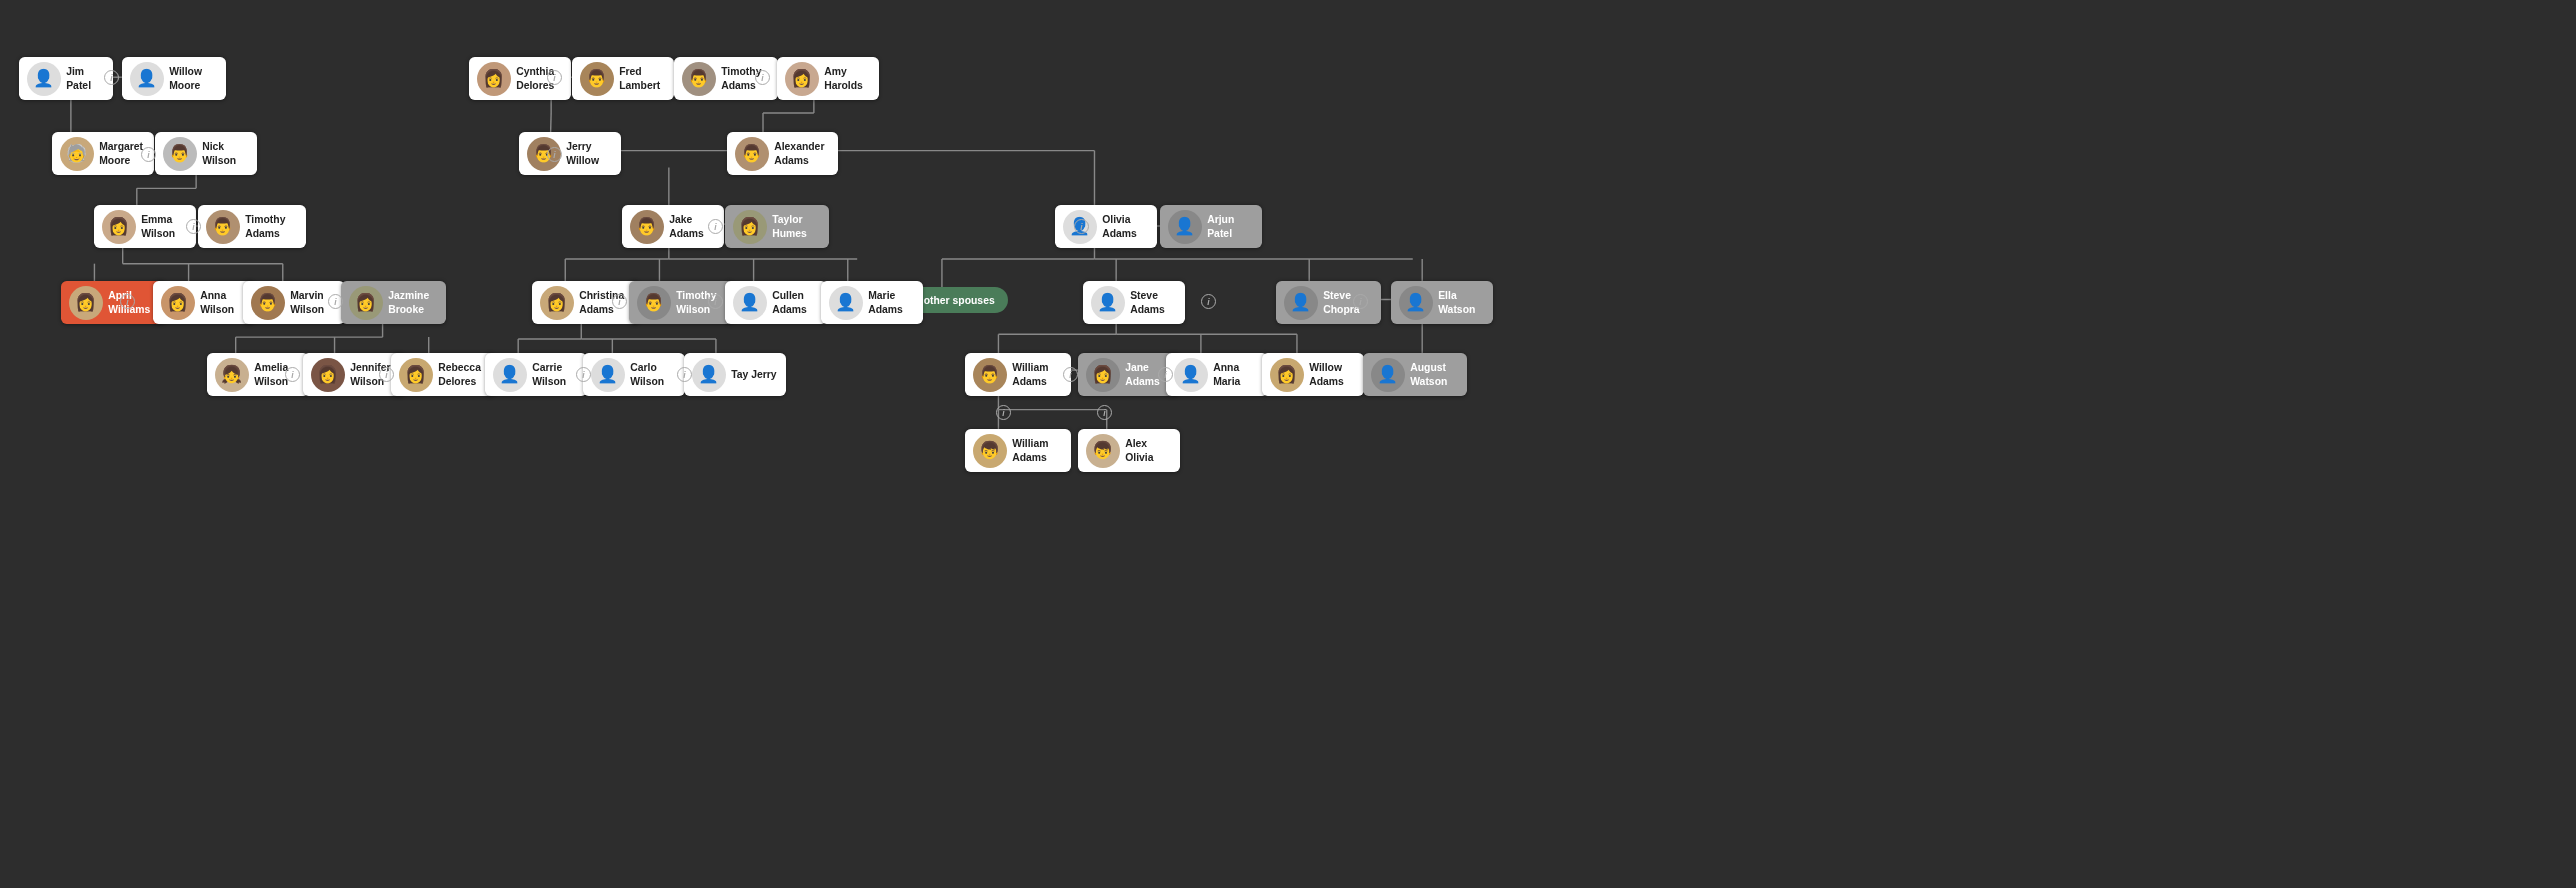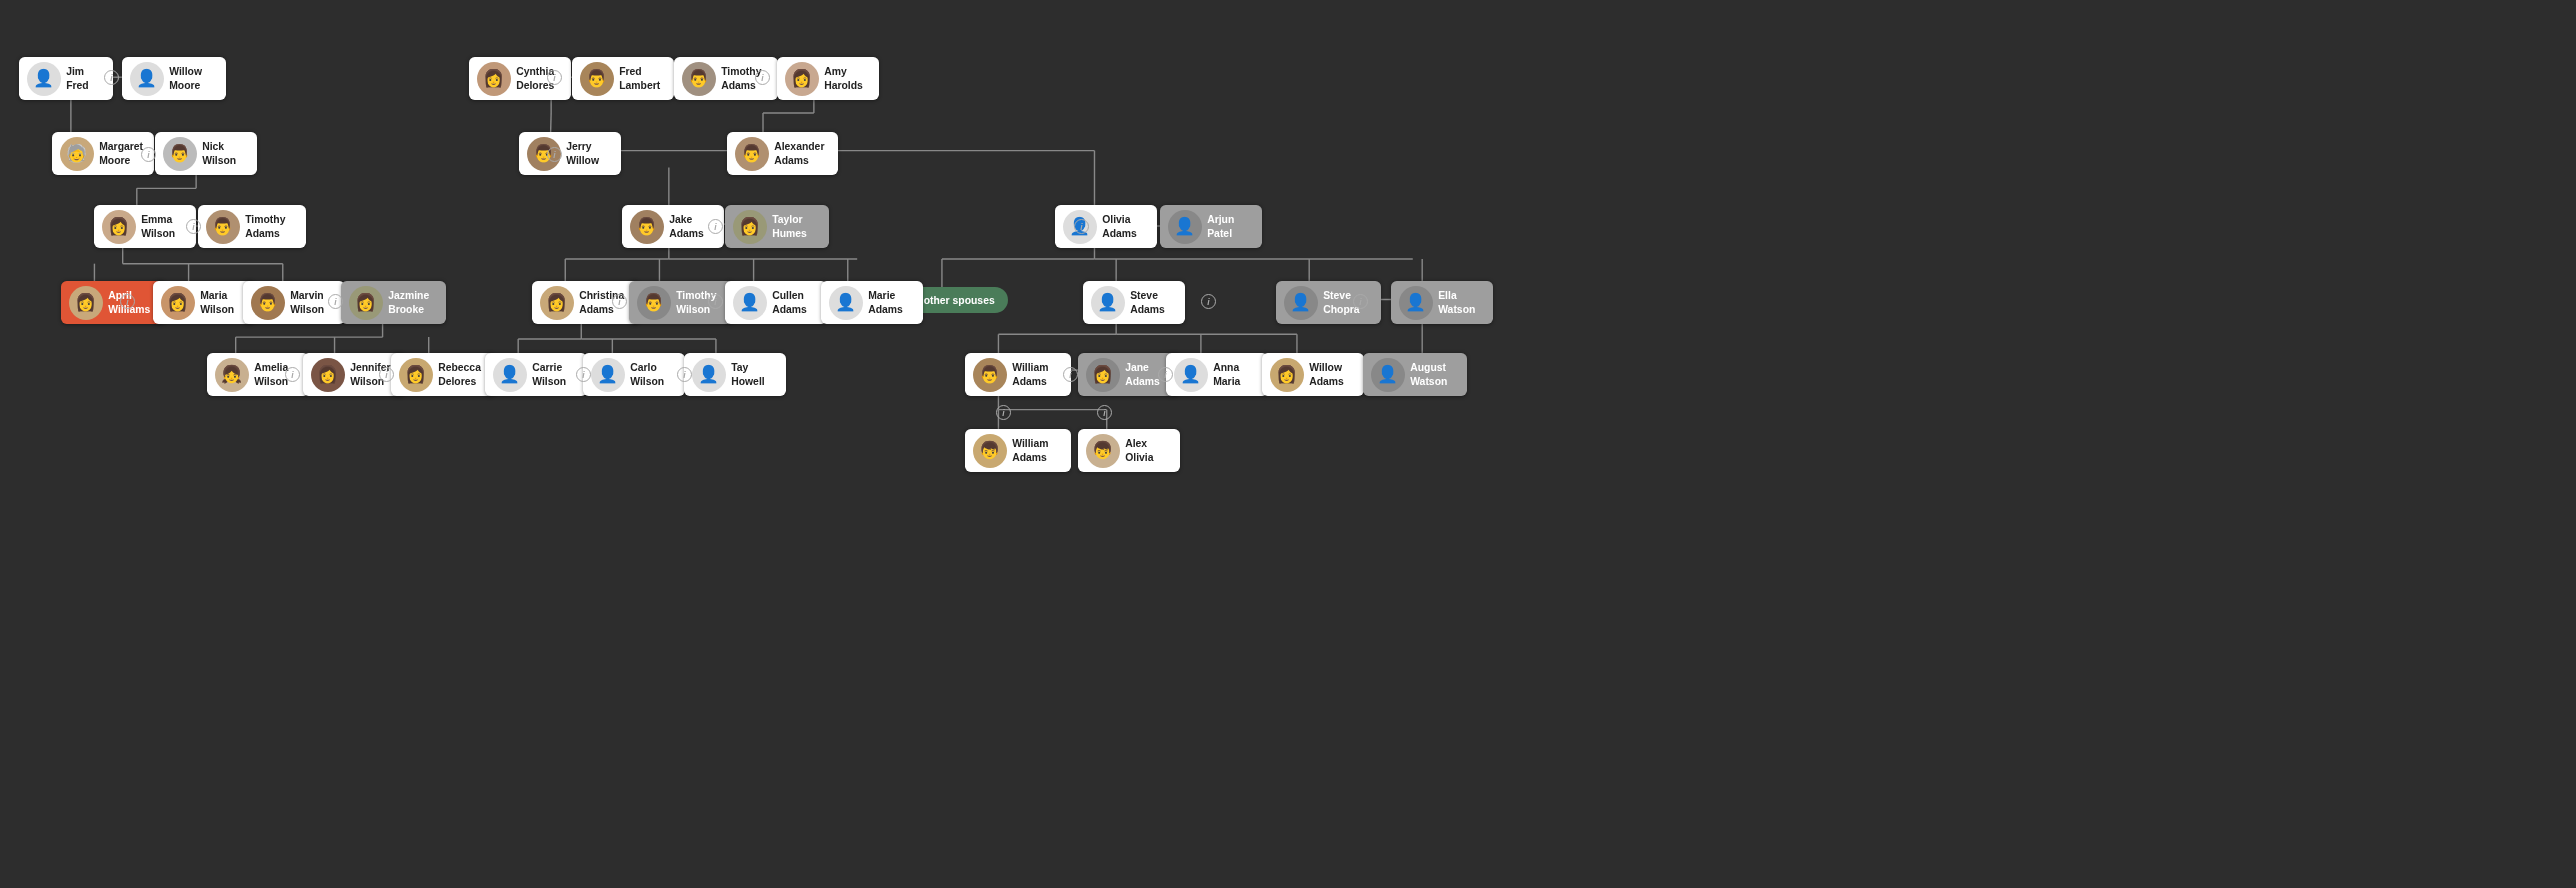--- a/index.html
+++ b/index.html
@@ -190,21 +190,21 @@
     <line x1="1510" y1="338" x2="1510" y2="395" stroke="#888" stroke-width="1.5"></line>
 
     <line x1="1060" y1="413" x2="1060" y2="435" stroke="#888" stroke-width="1.5"></line>
     <line x1="1060" y1="435" x2="1175" y2="435" stroke="#888" stroke-width="1.5"></line>
     <line x1="1060" y1="435" x2="1060" y2="475" stroke="#888" stroke-width="1.5"></line>
     <line x1="1175" y1="435" x2="1175" y2="475" stroke="#888" stroke-width="1.5"></line>
   </svg>
 
   <div class="person-card" style="left:19px;top:57px;width:94px;">
     <div class="avatar-circle" style="background:#ddd;">👤</div>
-    <span class="name">Jim Fred</span>
+    <span class="name">Jim Patel</span>
   </div>
 
   <div class="person-card" style="left:122px;top:57px;width:104px;">
     <div class="avatar-circle" style="background:#ddd;">👤</div>
     <span class="name">Willow Moore</span>
   </div>
 
   <div class="person-card" style="left:52px;top:132px;width:102px;">
     <div class="avatar-circle" style="background:#c8a87a;border-radius:50%;">🧓</div>
     <span class="name">Margaret Moore</span>
@@ -225,21 +225,21 @@
     <span class="name">Timothy Adams</span>
   </div>
 
   <div class="person-card highlighted" style="left:61px;top:281px;width:105px;">
     <div class="avatar-circle" style="background:#c8a87a;border-radius:50%;">👩</div>
     <span class="name">April Williams</span>
   </div>
 
   <div class="person-card" style="left:153px;top:281px;width:102px;">
     <div class="avatar-circle" style="background:#c8956a;border-radius:50%;">👩</div>
-    <span class="name">Maria Wilson</span>
+    <span class="name">Anna Wilson</span>
   </div>
 
   <div class="person-card" style="left:243px;top:281px;width:102px;">
     <div class="avatar-circle" style="background:#a07850;border-radius:50%;">👨</div>
     <span class="name">Marvin Wilson</span>
   </div>
 
   <div class="person-card greyed" style="left:341px;top:281px;width:105px;">
     <div class="avatar-circle" style="background:#997;border-radius:50%;">👩</div>
     <span class="name">Jazmine Brooke</span>
@@ -325,21 +325,21 @@
     <span class="name">Carrie Wilson</span>
   </div>
 
   <div class="person-card" style="left:583px;top:353px;width:102px;">
     <div class="avatar-circle" style="background:#ddd;border-radius:50%;">👤</div>
     <span class="name">Carlo Wilson</span>
   </div>
 
   <div class="person-card" style="left:684px;top:353px;width:102px;">
     <div class="avatar-circle" style="background:#ddd;border-radius:50%;">👤</div>
-    <span class="name">Tay Howell</span>
+    <span class="name">Tay Jerry</span>
   </div>
 
   <div class="person-card" style="left:1055px;top:205px;width:102px;">
     <div class="avatar-circle" style="background:#ddd;border-radius:50%;">👤</div>
     <span class="name">Olivia Adams</span>
   </div>
 
   <div class="person-card greyed" style="left:1160px;top:205px;width:102px;">
     <div class="avatar-circle" style="background:#888;border-radius:50%;">👤</div>
     <span class="name">Arjun Patel</span>

